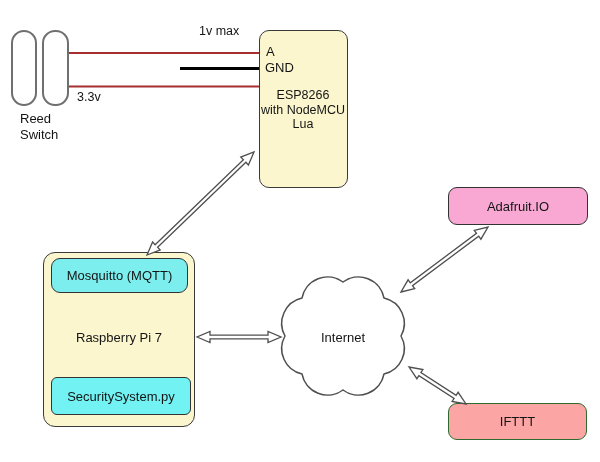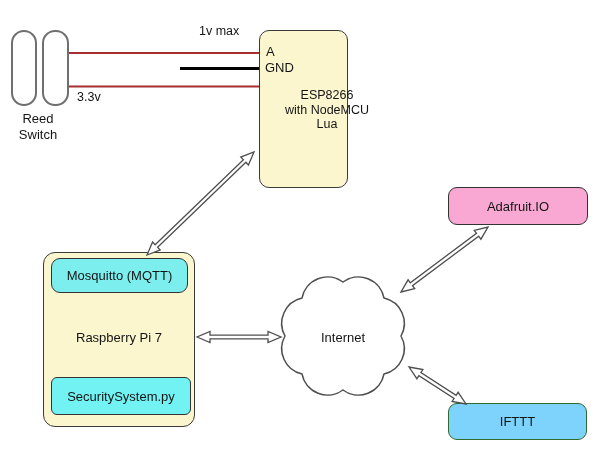--- a/index.html
+++ b/index.html
@@ -10,41 +10,41 @@
   .layer{position:absolute;left:0;top:0;width:600px;height:462px;}
   #wires-layer{z-index:1;}
   .node{position:absolute;box-sizing:border-box;z-index:2;}
   #overlay-layer{z-index:3;pointer-events:none;}
   .lbl{position:absolute;z-index:4;white-space:nowrap;}
   .center{display:flex;align-items:center;justify-content:center;text-align:center;}
 
   .pill{background:#fff;border:2px solid #6f6f6f;border-radius:13px;}
   .pill-left{left:11px;top:30px;width:26px;height:76px;}
   .pill-right{left:42px;top:30px;width:27px;height:76px;}
-  .reed-label{left:2px;top:111px;width:72px;text-align:center;font-size:13px;line-height:16px;}
+  .reed-label{left:20px;top:111px;width:72px;text-align:left;font-size:13px;line-height:16px;}
 
   .vd-box{left:130px;top:34px;width:53px;height:39px;background:#7DEEEE;border:1.5px solid #333;
           border-radius:8px;font-size:12.5px;line-height:15px;flex-direction:column;}
   .wire-lbl{font-size:12.5px;}
   .lbl-1vmax{left:199px;top:24px;}
   .lbl-33v{left:77px;top:90px;}
 
   .esp-box{left:259px;top:30px;width:89px;height:158px;background:#FBF6CE;border:1.5px solid #3a3a3a;border-radius:10px;}
   .pin{position:absolute;font-size:13px;z-index:4;}
   .pin-a{left:266px;top:44px;}
   .pin-gnd{left:265px;top:60px;}
-  .esp-label{left:259px;top:88px;width:88px;text-align:center;font-size:12.5px;line-height:14.5px;margin-left:24px;}
+  .esp-label{left:259px;top:88px;width:88px;text-align:center;font-size:12.5px;line-height:14.5px;}
 
   .rpi-box{left:43px;top:252px;width:152px;height:175px;background:#FBF6CE;border:1.5px solid #3a3a3a;border-radius:12px;}
   .mqtt-box{left:51px;top:258px;width:137px;height:35px;background:#7DEEEE;border:1.5px solid #333;border-radius:9px;font-size:13px;}
   .rpi-label{left:43px;top:330px;width:152px;text-align:center;font-size:13px;}
   .sec-box{left:51px;top:377px;width:140px;height:38px;background:#72F2F2;border:1.5px solid #333;border-radius:6px;font-size:13px;}
 
   .ada-box{left:448px;top:187px;width:140px;height:38px;background:#f9a8d4;border:1.5px solid #333;border-radius:9px;font-size:13px;}
-  .ifttt-box{left:448px;top:403px;width:139px;height:37px;background:#7dd3fc;border:1.5px solid #2e6b2e;border-radius:9px;font-size:13px;}
+  .ifttt-box{left:448px;top:403px;width:139px;height:37px;background:#fca5a5;border:1.5px solid #2e6b2e;border-radius:9px;font-size:13px;}
 
   .internet-label{left:303px;top:330px;width:80px;text-align:center;font-size:13px;}
 </style>
 </head>
 <body>
 
 <div class="canvas">
 
   <svg class="layer" id="wires-layer" viewBox="0 0 600 462">
     <line x1="69" y1="53" x2="259" y2="53" stroke="#A72E2E" stroke-width="2"></line>

